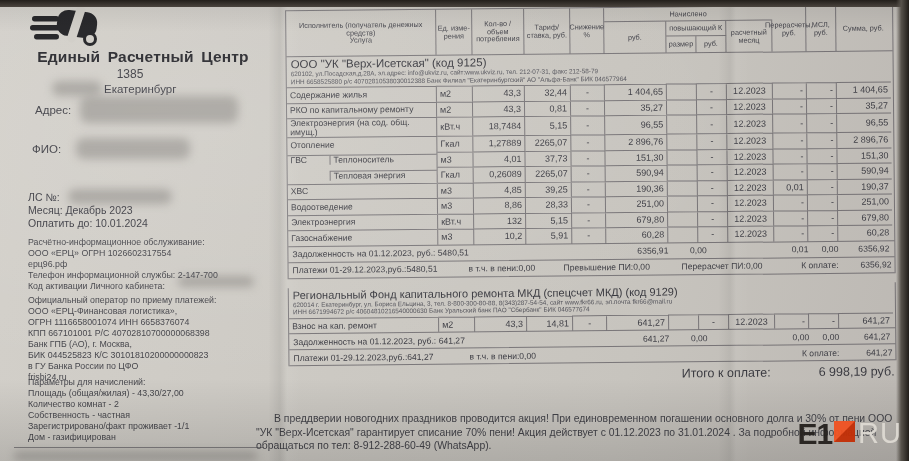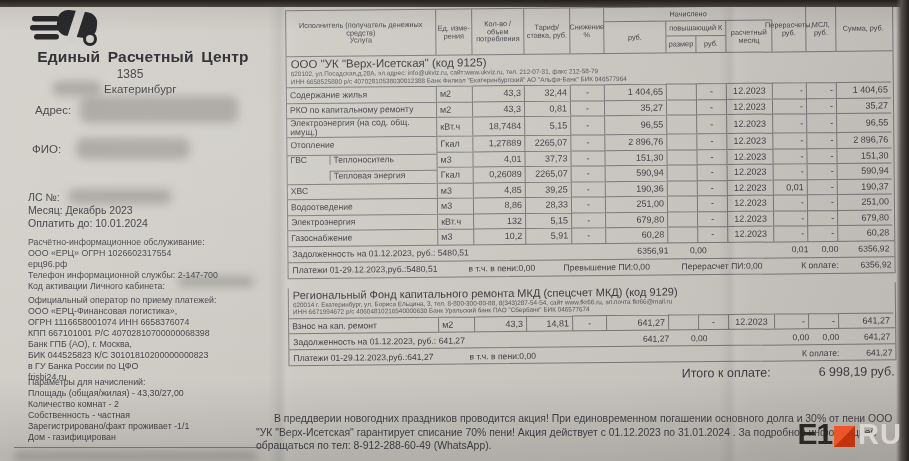--- a/index.html
+++ b/index.html
@@ -76,24 +76,24 @@
   .pr-exc{width:118px;flex:none;}
   .pr-rpi{width:112px;flex:none;}
   .pr-topay{margin-left:auto;text-align:right;}
   .pr-val{width:56px;flex:none;text-align:right;padding-right:3px;box-sizing:border-box;}
   .gap{height:9px;}
   .total-row{display:flex;justify-content:flex-end;align-items:center;gap:48px;padding:4px 2px 0 0;font-size:12.5px;color:#3a3a40;}
   .promo{position:absolute;left:256px;top:412px;width:650px;font-size:10.4px;line-height:13.6px;color:#434349;z-index:3;}
   .promo .l1{text-indent:18px;}
 
   
-  .wm{position:absolute;right:7px;top:417px;display:flex;align-items:center;z-index:7;opacity:0.96;}
+  .wm{position:absolute;right:7px;top:417px;display:flex;align-items:flex-start;z-index:7;opacity:0.96;}
   .wm-e1{font-size:30px;font-weight:800;color:#26221f;letter-spacing:-1px;}
   .wm-sq{width:21px;height:21px;margin:4px 3px 0 2px;background:linear-gradient(135deg,#f05323 0 48%,#c33007 52% 100%);}
-  .wm-ru{font-size:29px;font-weight:700;color:#ddd9d2;letter-spacing:1px;}
+  .wm-ru{font-size:29px;font-weight:400;color:#ddd9d2;letter-spacing:1px;}
 </style>
 </head>
 <body>
 
 <div class="photo">
   <div class="edge-top"></div>
   <div class="edge-right"></div>
 
   <div class="stub">
     <svg class="abs" style="left:30px;top:7px;" width="72" height="42" viewBox="0 0 72 42">

